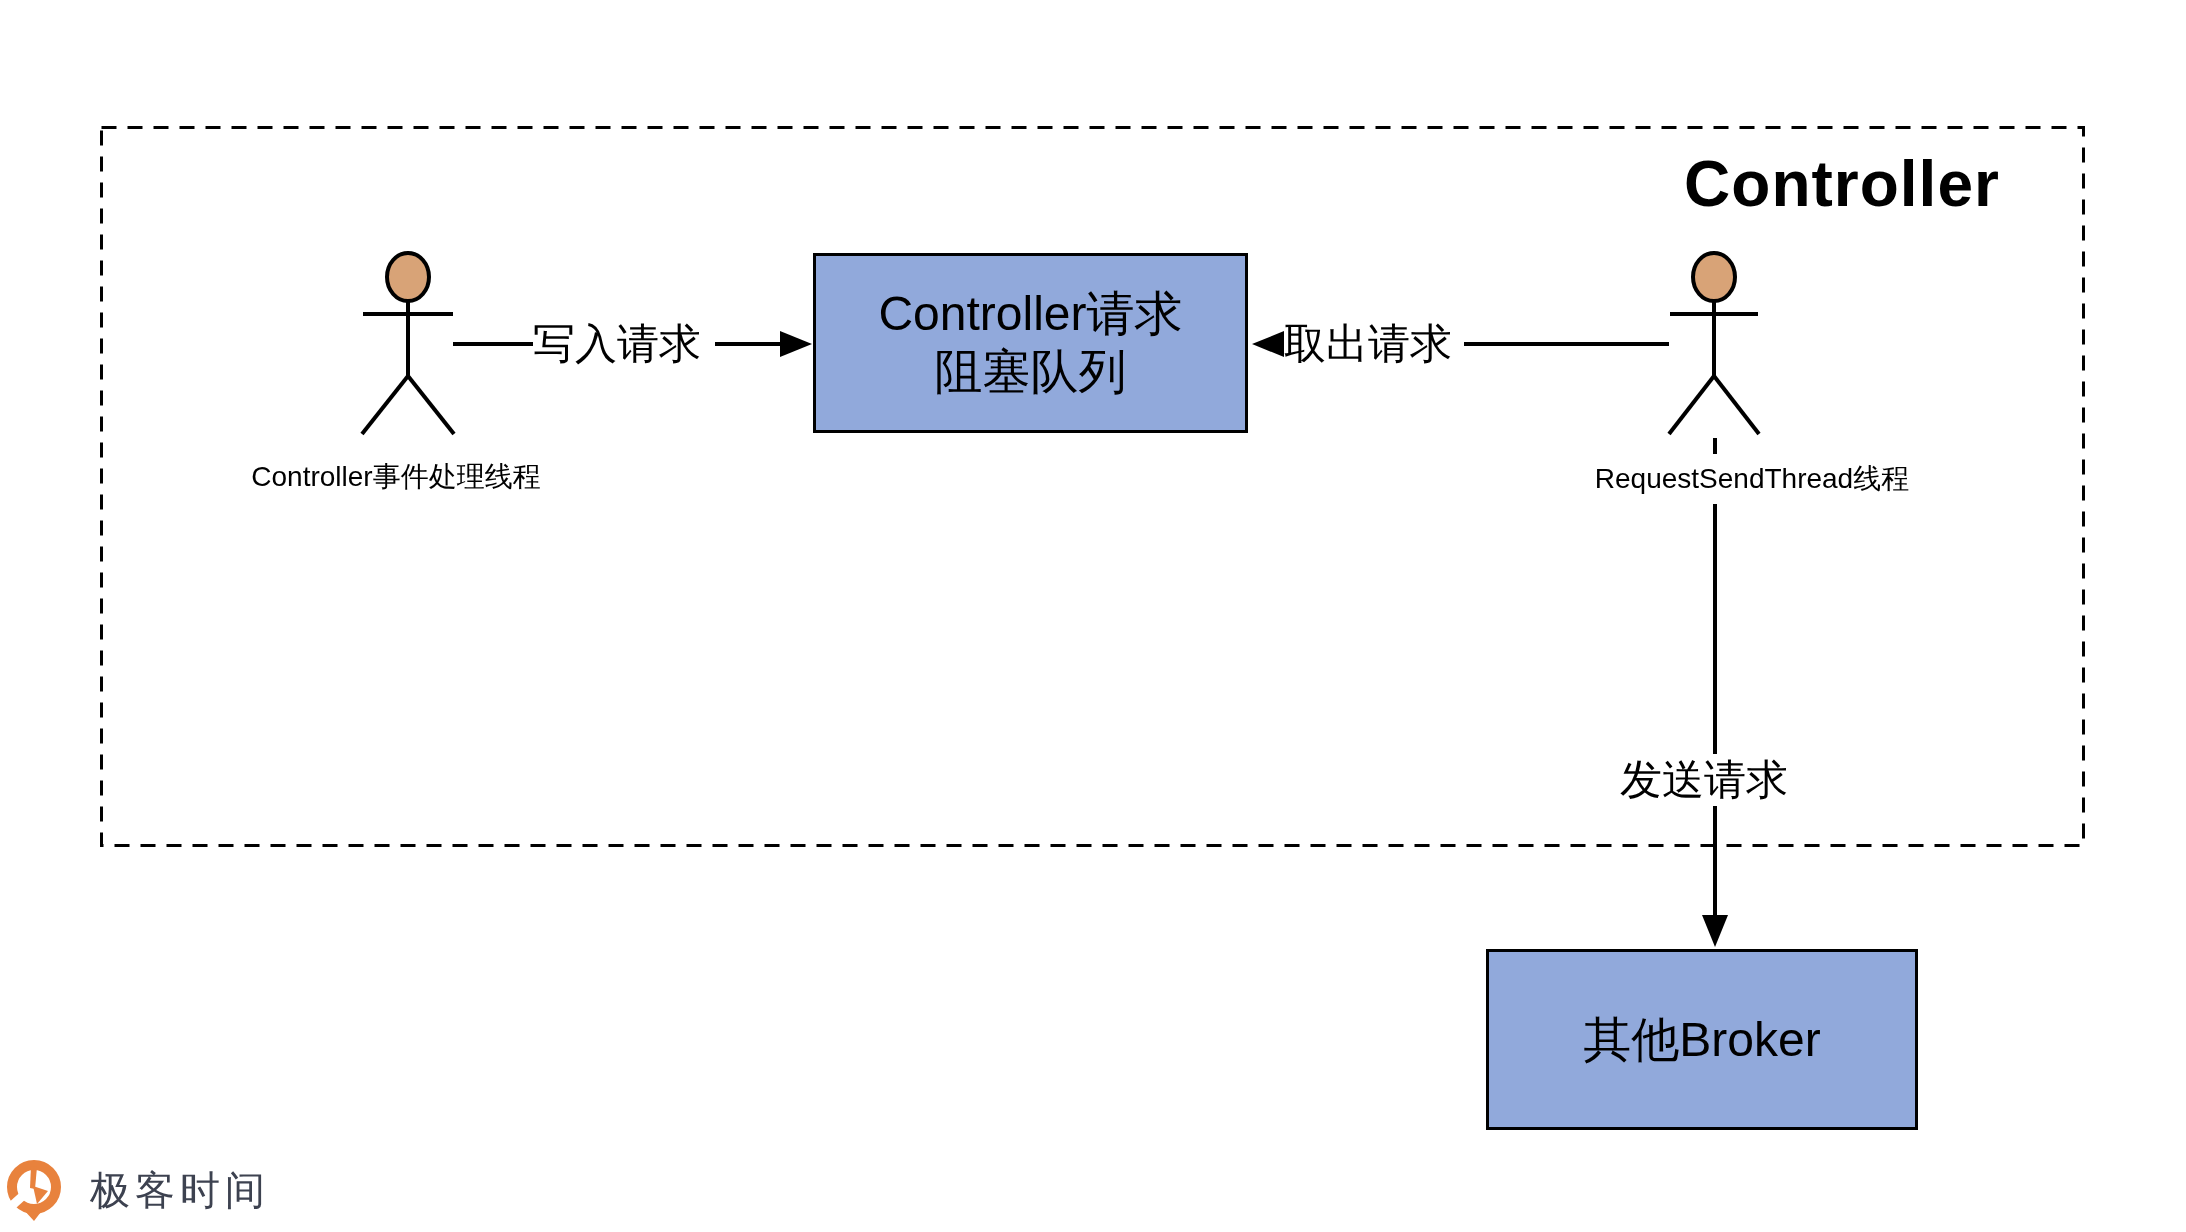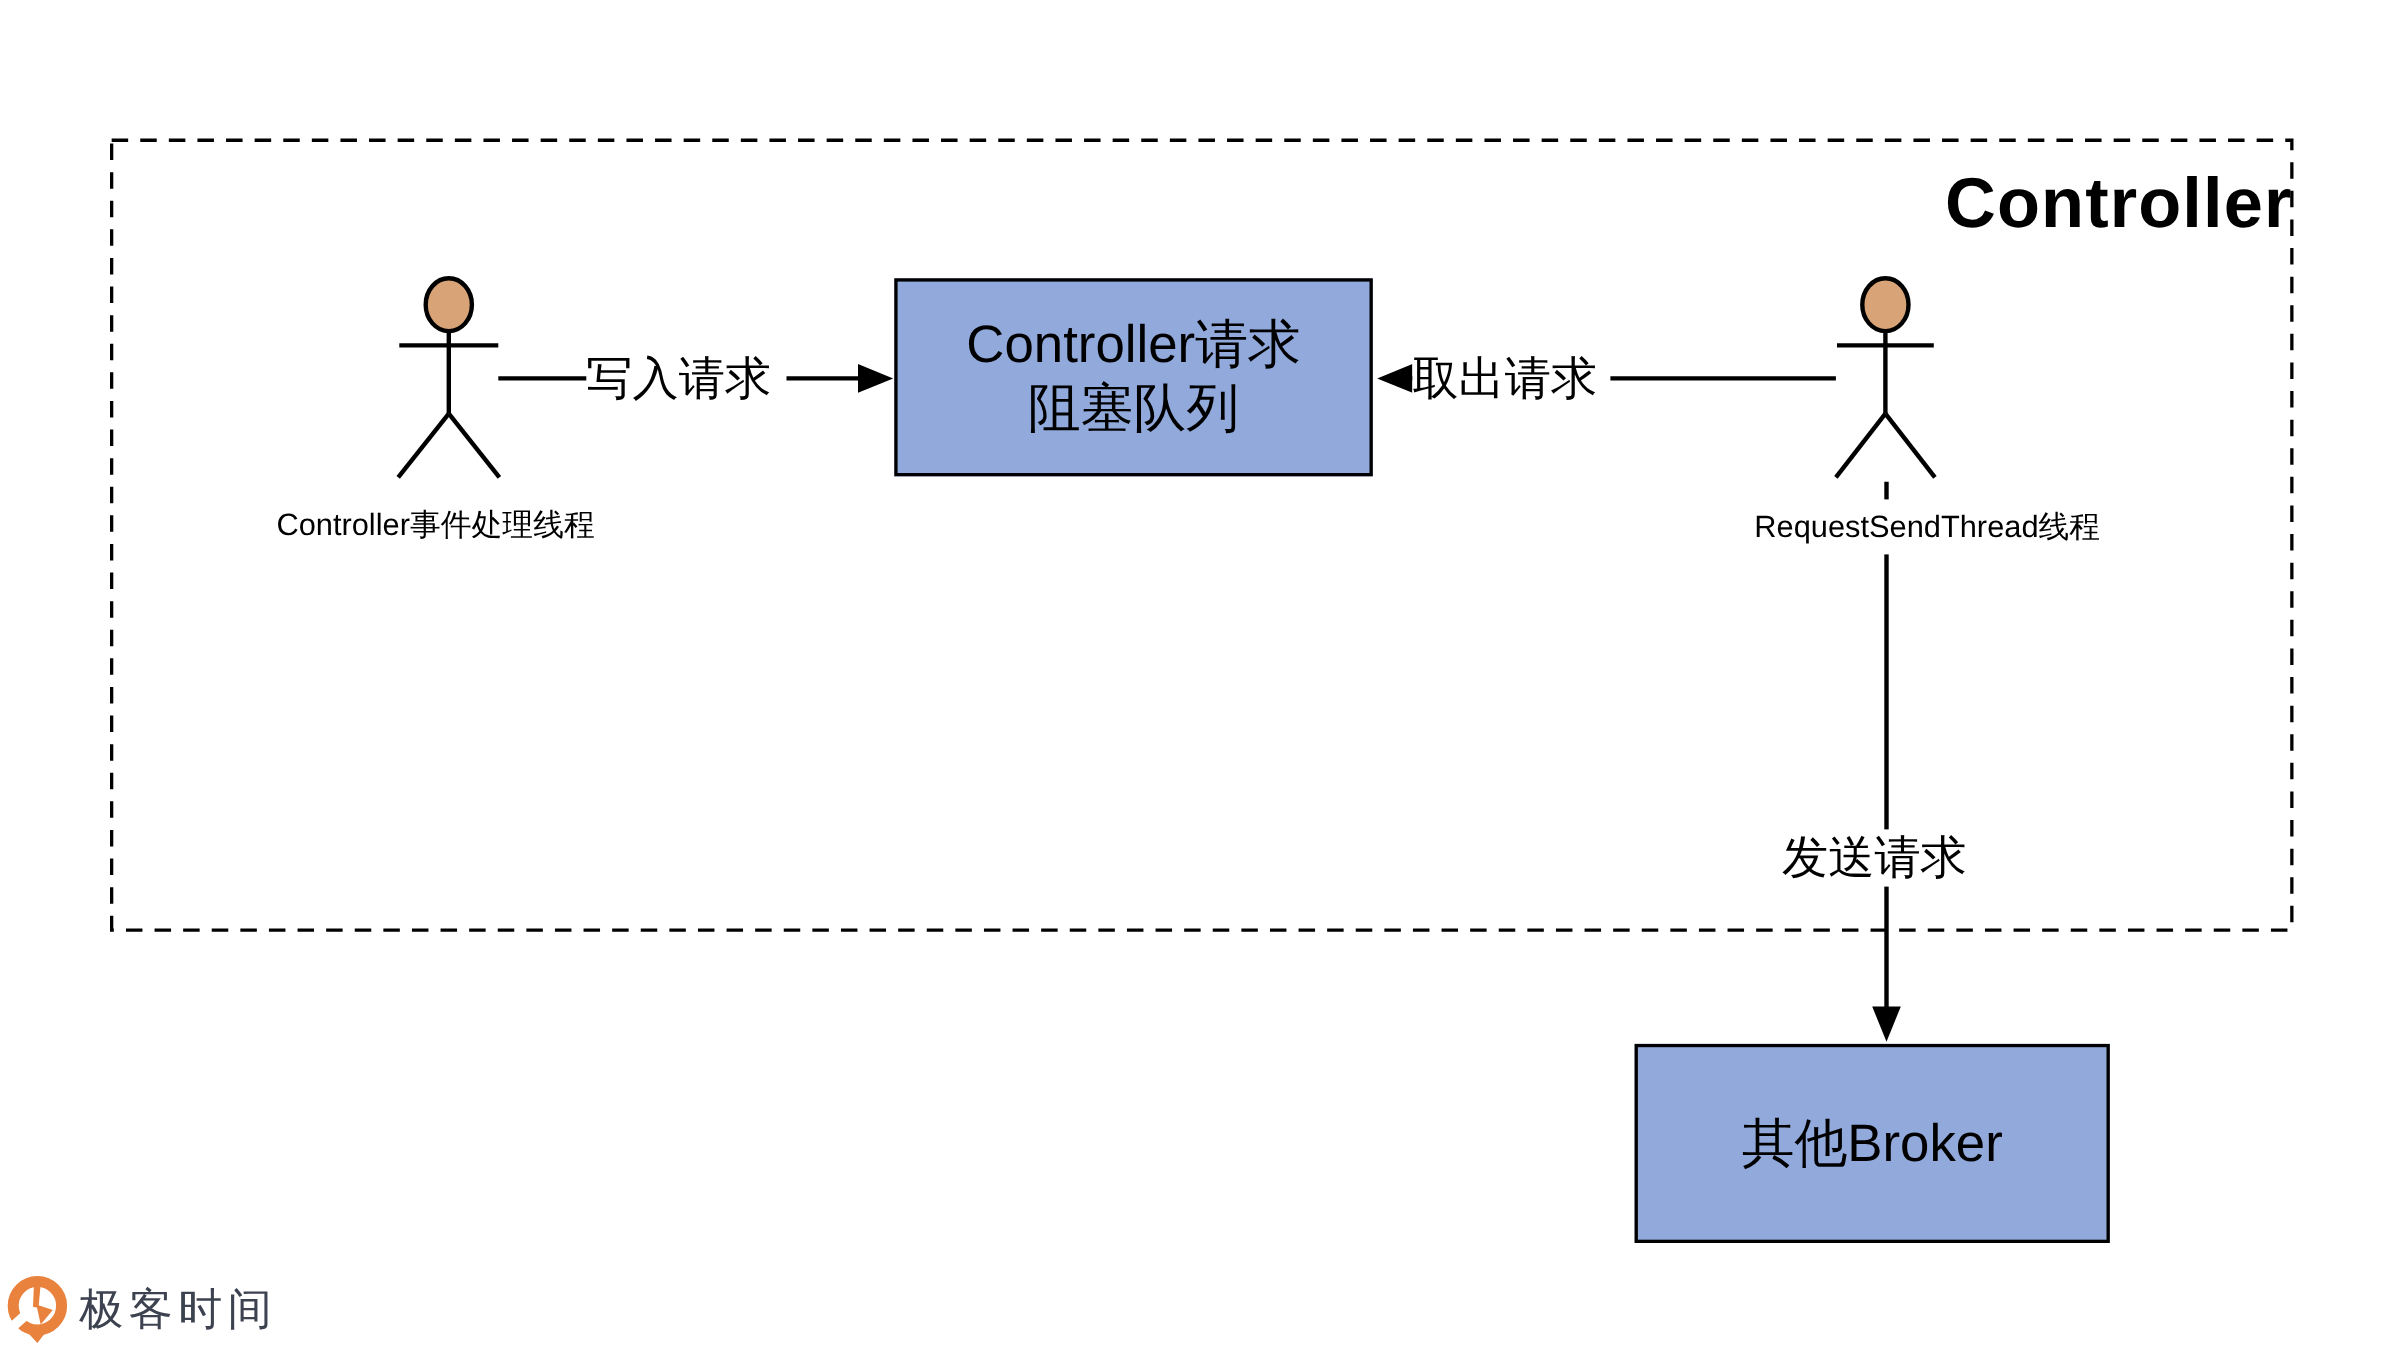--- a/index.html
+++ b/index.html
@@ -20,22 +20,22 @@
     display: flex; flex-direction: column;
     align-items: center; justify-content: center;
     text-align: center;
     font-size: 48px; line-height: 58px; color: #000;
   }
   .queue-box { left: 813px; top: 253px; width: 435px; height: 180px; }
   .broker-box { left: 1486px; top: 949px; width: 432px; height: 181px; }
 
   .container-title {
     position: absolute; z-index: 2;
-    left: 1684px; top: 148px; width: 400px;
-    text-align: right;
+    left: 1642px; top: 148px; width: 400px;
+    text-align: center;
     font-size: 64px; font-weight: bold; line-height: 72px;
     letter-spacing: 1px;
   }
 
   .actor-label {
     position: absolute; z-index: 2;
     text-align: center;
     font-size: 28px; line-height: 50px; white-space: nowrap;
   }
   .actor-label-left  { left: 116px;  top: 452px; width: 560px; }
@@ -50,21 +50,21 @@
   .edge-label-write { left: 533px;  top: 318px; width: 182px; }
   .edge-label-fetch { left: 1284px; top: 318px; width: 180px; }
   .edge-label-send  { left: 1620px; top: 714px; width: 172px; margin-top: 40px; }
 
   .brand {
     position: absolute; z-index: 2;
     left: 6px; top: 1158px; height: 64px;
     display: flex; align-items: center;
   }
   .brand-text {
-    margin-left: 10px;
+    margin-left: 28px;
     font-size: 40px; font-weight: 500;
     letter-spacing: 5px;
     color: #3D4250;
     white-space: nowrap;
   }
 </style>
 </head>
 <body>
 
 <div class="stage">

